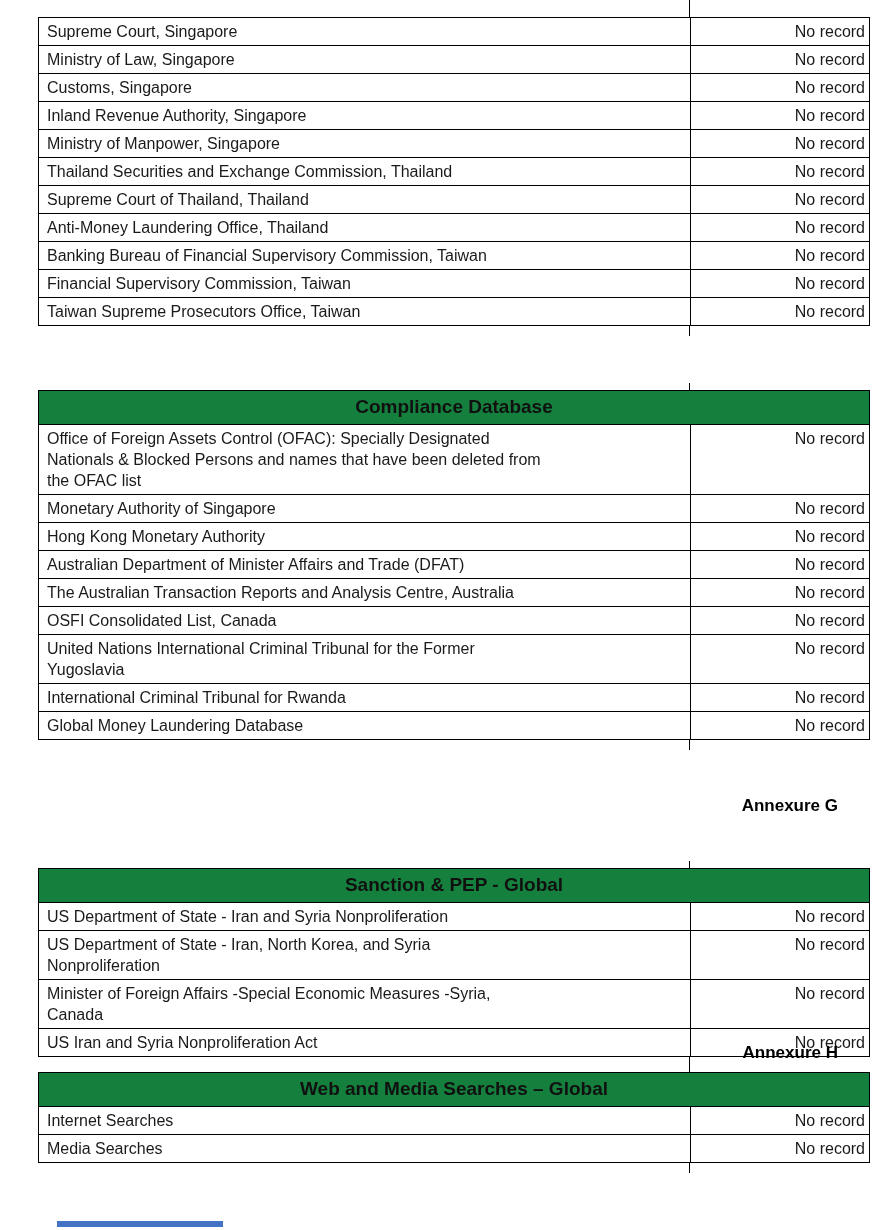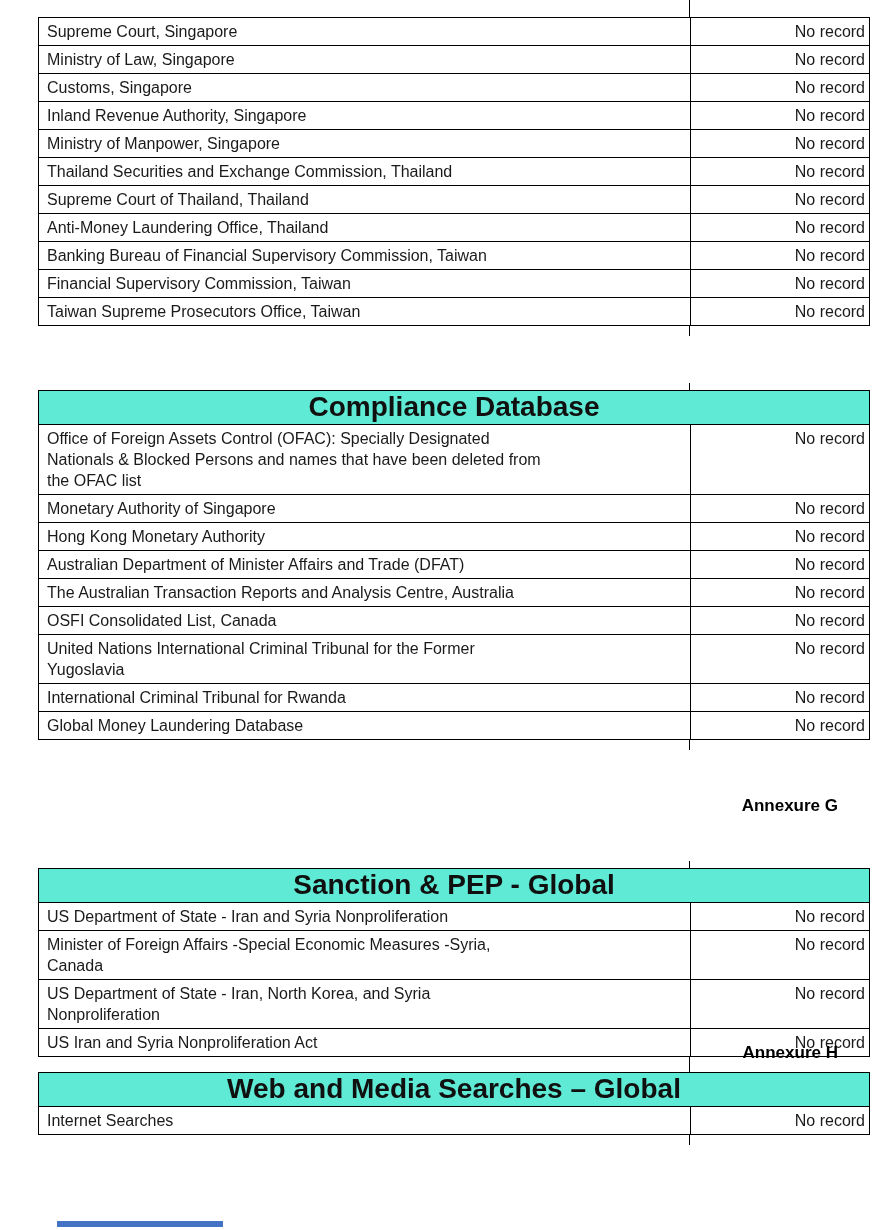--- a/index.html
+++ b/index.html
@@ -16,22 +16,22 @@
     border-collapse:collapse;
     table-layout:fixed;
     width:831px;
   }
   table.rpt col.c1{width:652px;}
   table.rpt col.c2{width:179px;}
   table.rpt th, table.rpt td{
     border:1px solid #000000;
   }
   th.band{
-    background:#5eead4;
-    font-size:28px;
+    background:#15803d;
+    font-size:19px;
     line-height:22px;
     font-weight:bold;
     text-align:center;
     padding:5px 2px 6px 2px;
     color:#101010;
   }
   td.src{
     font-size:16px;
     line-height:21px;
     padding:3px 8px 3px 8px;
@@ -227,28 +227,28 @@
         </tr>
       </thead>
       <tbody>
 
           <tr>
             <td class="src">US Department of State - Iran and Syria Nonproliferation</td>
             <td class="res">No record</td>
           </tr>
 
           <tr>
+            <td class="src">US Department of State - Iran, North Korea, and Syria
+Nonproliferation</td>
+            <td class="res">No record</td>
+          </tr>
+
+          <tr>
             <td class="src">Minister of Foreign Affairs -Special Economic Measures -Syria,
 Canada</td>
-            <td class="res">No record</td>
-          </tr>
-
-          <tr>
-            <td class="src">US Department of State - Iran, North Korea, and Syria
-Nonproliferation</td>
             <td class="res">No record</td>
           </tr>
 
           <tr>
             <td class="src">US Iran and Syria Nonproliferation Act</td>
             <td class="res">No record</td>
           </tr>
         </tbody>
     </table>
     <div class="tick below"></div>
@@ -268,20 +268,24 @@
           <th class="band" colspan="2">Web and Media Searches – Global</th>
         </tr>
       </thead>
       <tbody>
 
           <tr>
             <td class="src">Internet Searches</td>
             <td class="res">No record</td>
           </tr>
 
+          <tr>
+            <td class="src">Media Searches</td>
+            <td class="res">No record</td>
+          </tr>
         </tbody>
     </table>
     <div class="tick below"></div>
   </div>
 
   <div class="cutbar"></div>
 
 </div>
 
 </body></html>

